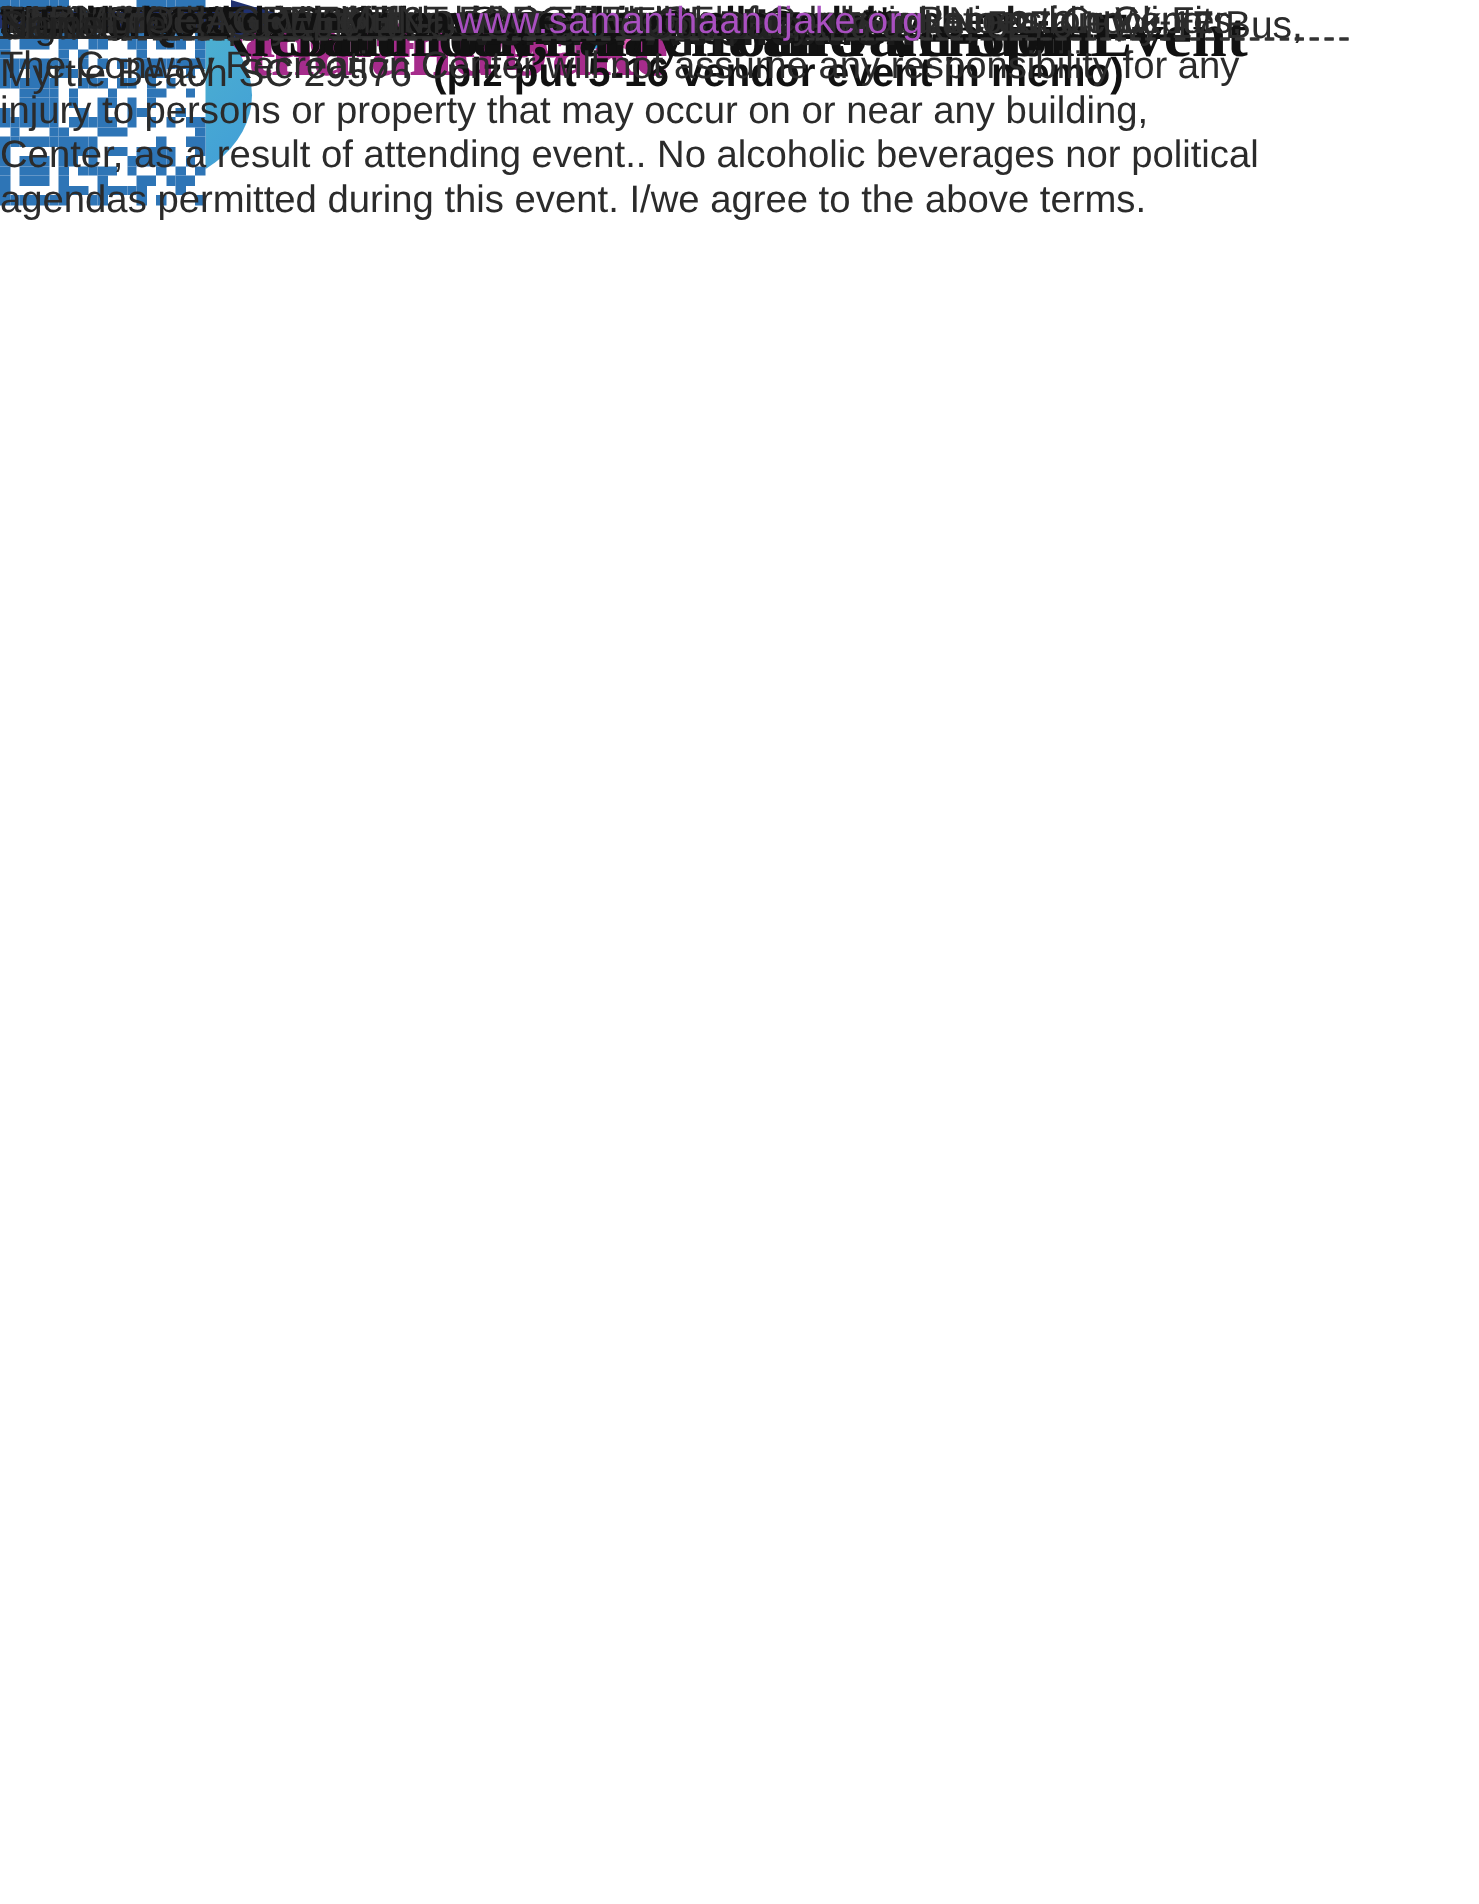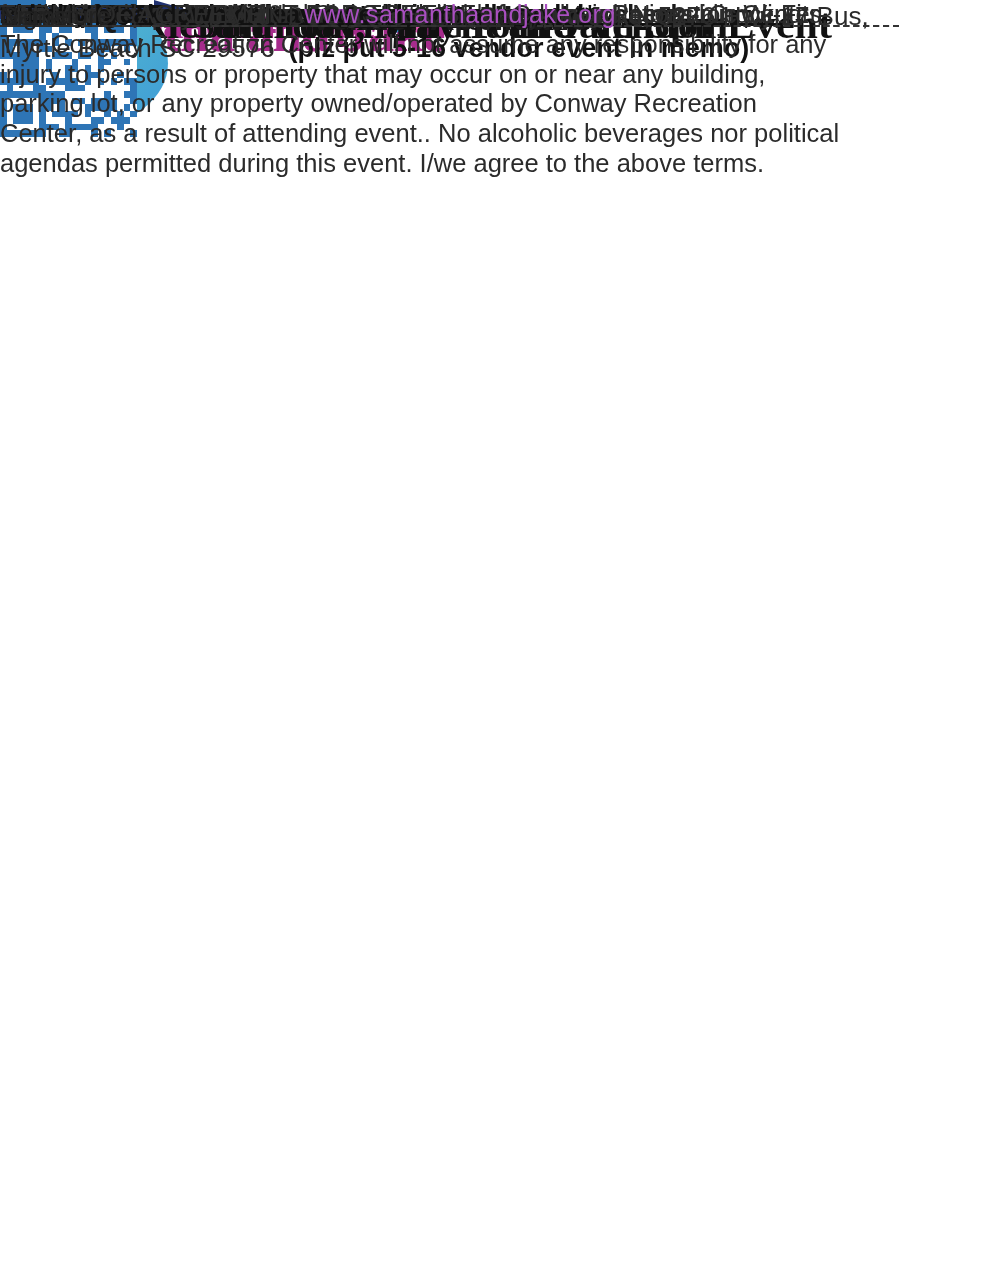--- a/index.html
+++ b/index.html
@@ -663,21 +663,20 @@
   <div class="abs note n1">**No refunds and no booth sharing unless pre-approved. No public Wi-Fi.</div>
   <div class="abs note n3">** Outside spaces- 10x10., bring a tent, table and chair..</div>
   <div class="abs note n4">**Food vendors must follow all SC DHEC rules and regulations. Crockpots,</div>
   <div class="abs note n5">food warmers, or open flames are not allowed.</div>
   <div class="abs note n6">** Early breakdown or leaving early not allowed. **</div>
 
   <div class="abs terms">
     <div>TERMS OF AGREEMENT FOR THE USE of Conway Recreation Center</div>
     <div>The Conway Recreation Center will not assume any responsibility for any</div>
     <div>injury to persons or property that may occur on or near any building,</div>
-    <div>parking lot, or any property owned/operated by Conway Recreation</div>
     <div>Center, as a result of attending event.. No alcoholic beverages nor political</div>
     <div>agendas permitted during this event. I/we agree to the above terms.</div>
   </div>
 
   <div class="abs sigrow sig1">
     <span>Signature</span>
     <span class="dash2 d115"></span>
     <span>Date</span>
     <span class="dash2 d09"></span>
   </div>

